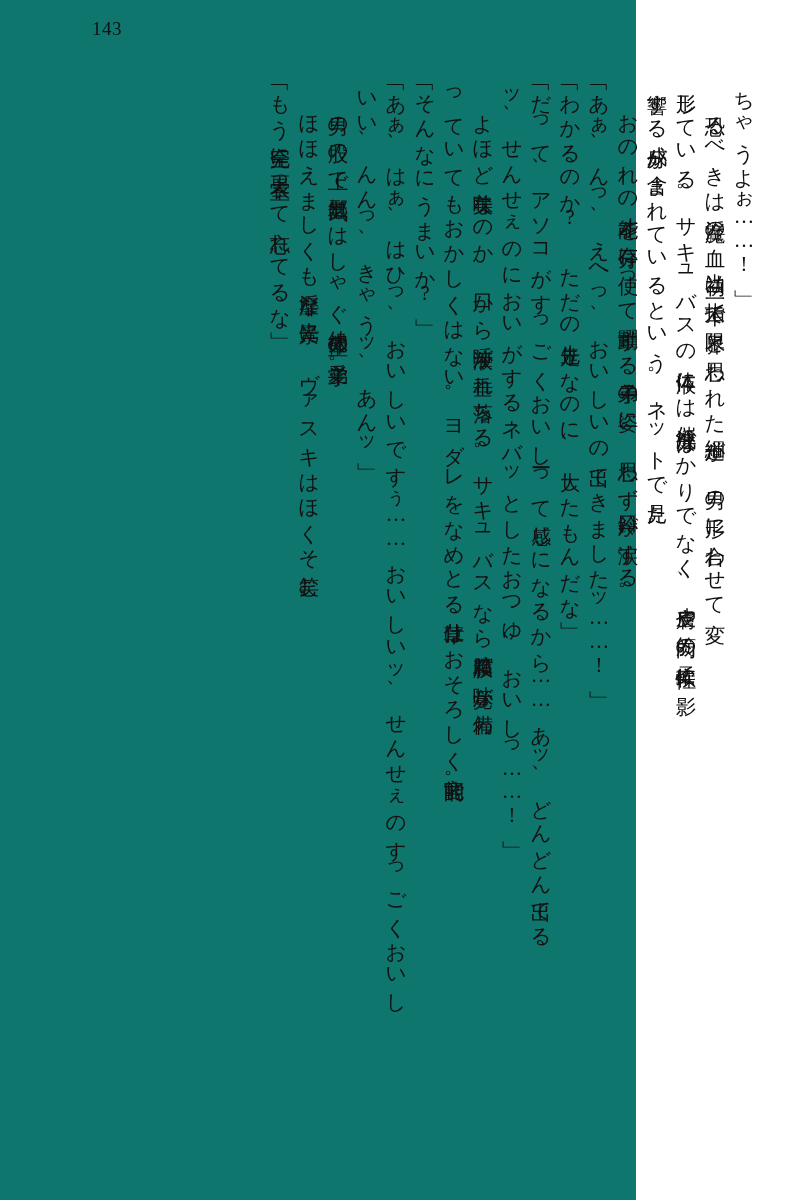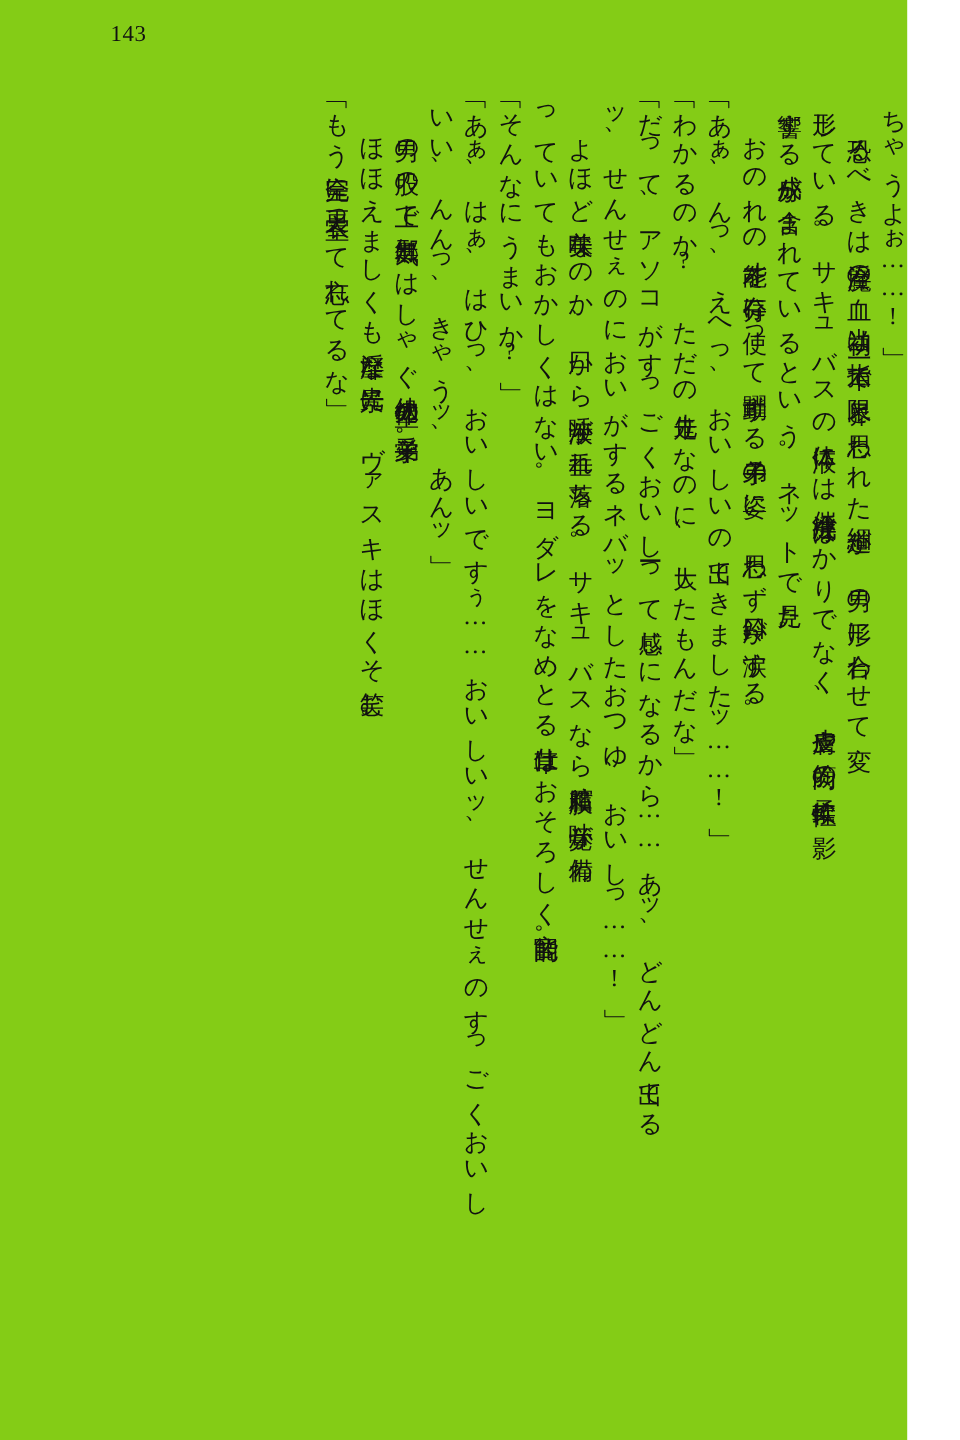--- a/index.html
+++ b/index.html
@@ -9,24 +9,24 @@
   }
   body {
     width: 800px;
     height: 1200px;
     font-family: "Liberation Serif", "DejaVu Serif", serif;
     color: #111111;
     position: relative;
     overflow: hidden;
   }
   .page {
-    width: 756px;
+    width: 636px;
     height: 1200px;
     position: relative;
-    background: #84cc16;
+    background: #0f766e;
   }
   .page-number {
     position: absolute;
     top: 18px;
     left: 92px;
     font-size: 19px;
     font-family: "Liberation Serif", "DejaVu Serif", serif;
     letter-spacing: 0.5px;
     color: #111;
   }

